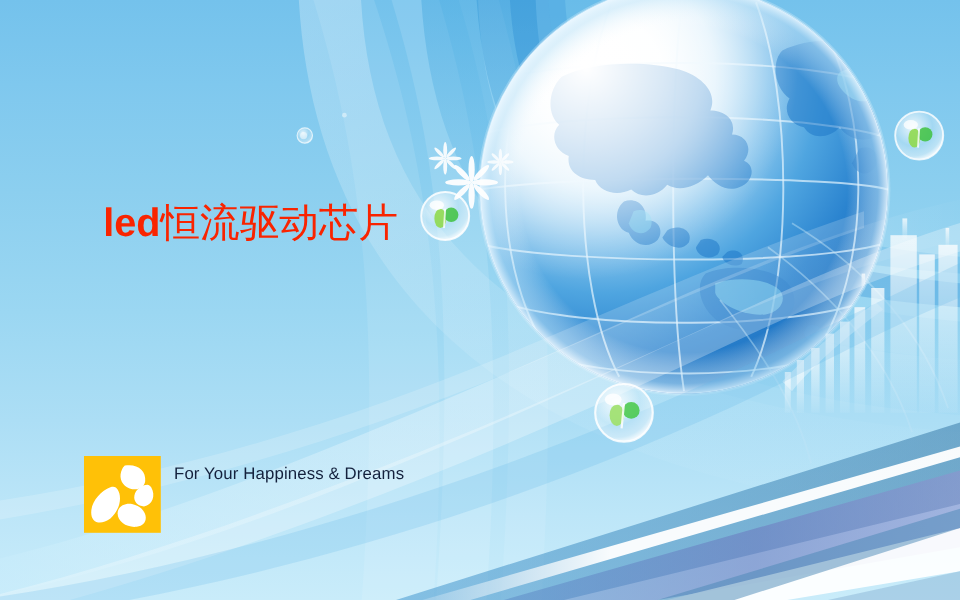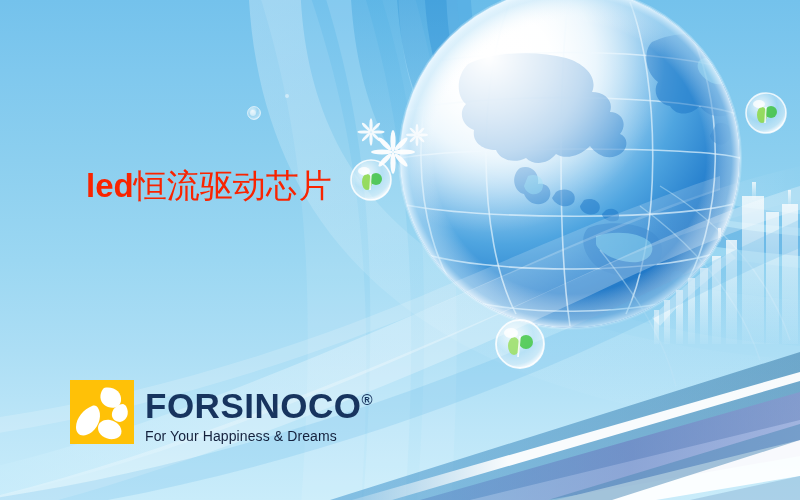--- a/index.html
+++ b/index.html
@@ -397,18 +397,17 @@
 
           <path d="M56,26 C60,33 57,41 50,42 C45,42 41,38 42,33 C43,28 48,24 53,24 C54,24 55,25 56,26 Z"></path>
 
           <path d="M48,44 C54,50 52,58 44,59 C36,60 28,55 28,48 C28,42 34,39 40,40 C44,41 46,42 48,44 Z"></path>
 
           <path d="M28,28 C32,34 30,45 22,52 C14,58 6,56 6,47 C6,38 14,29 22,26 C25,25 27,26 28,28 Z"></path>
         </g>
       </svg>
     </div>
     <div id="logo-text">
-      <div id="logo-wordmark"><span>FORSINOCO</span><span class="reg">®</span></div>
       <div id="logo-tagline">For Your Happiness &amp; Dreams</div>
     </div>
   </div>
 
 </div>
 
 </body></html>

